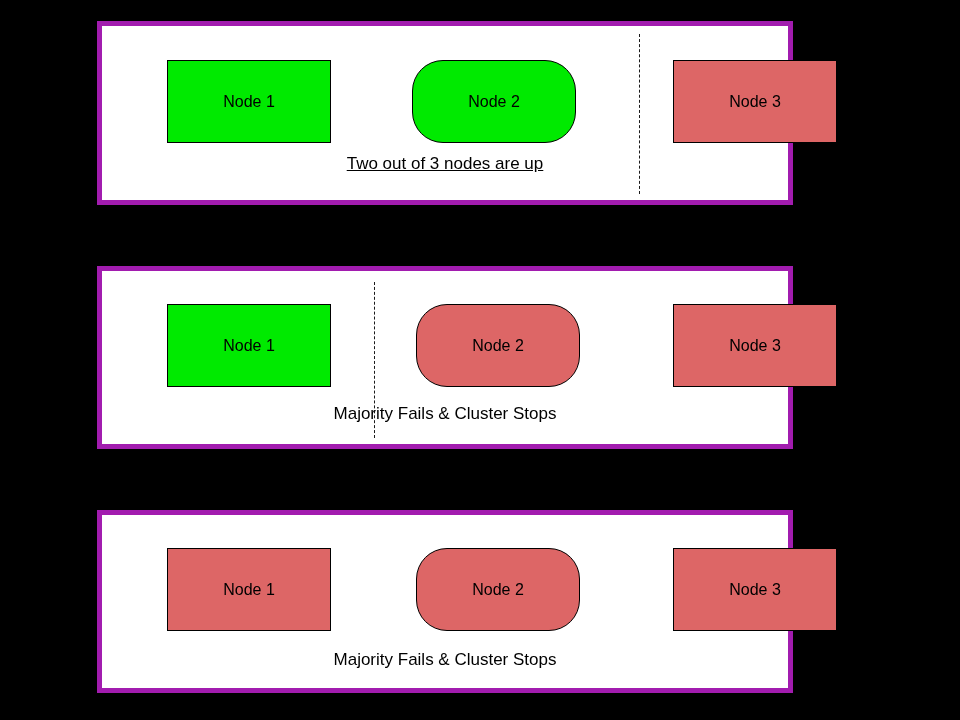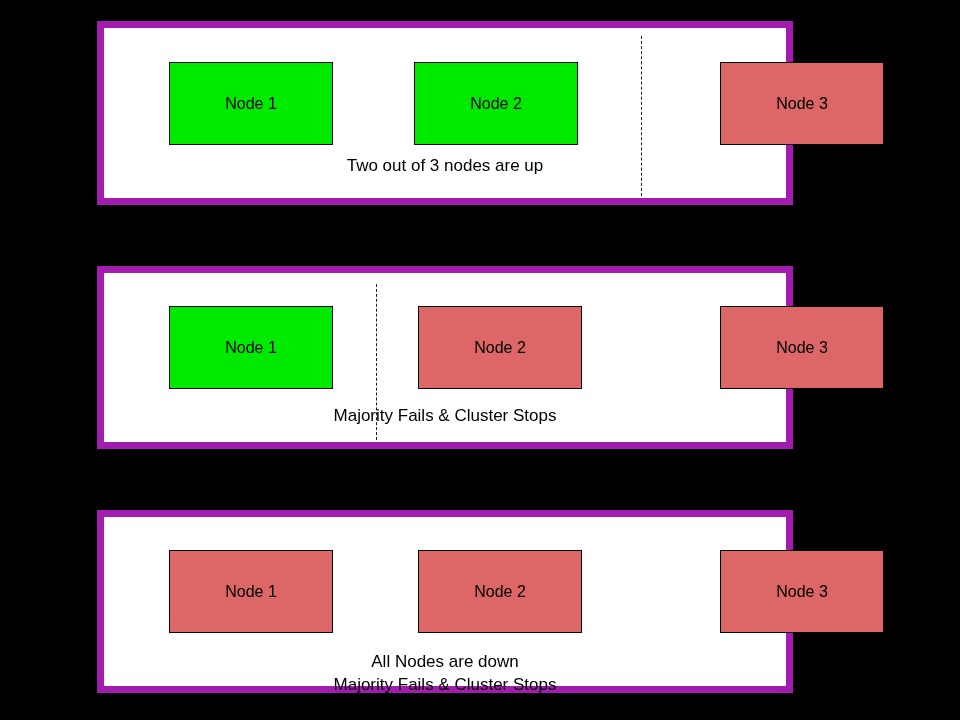--- a/index.html
+++ b/index.html
@@ -13,43 +13,43 @@
     width: 960px;
     height: 720px;
     background: #000000;
     overflow: hidden;
   }
   .panel {
     position: absolute;
     left: 97px;
     width: 696px;
     background: #ffffff;
-    border: 7px solid #a21caf;
+    border: 5px solid #a21caf;
     box-sizing: border-box;
   }
   .panel-1 { top: 21px;  height: 184px; }
   .panel-2 { top: 266px; height: 183px; }
   .panel-3 { top: 510px; height: 183px; }
 
   .node {
     position: absolute;
     width: 164px;
     height: 83px;
     border: 1px solid #000000;
     box-sizing: border-box;
     display: flex;
     align-items: center;
     justify-content: center;
   }
   .panel-1 .node { top: 34px; }
   .panel-2 .node { top: 33px; }
   .panel-3 .node { top: 33px; }
   .node-pos-1 { left: 65px; }
-  .node-pos-2 { left: 314px; }
-  .node-pos-3 { left: 571px; margin-left: 45px; }
+  .node-pos-2 { left: 314px; border-radius: 31px; }
+  .node-pos-3 { left: 571px; }
   .panel-1 .node-pos-2 { left: 310px; }
 
   .node-label {
     font-size: 16px;
     color: #000000;
     white-space: nowrap;
   }
 
   .divider {
     position: absolute;
@@ -61,21 +61,21 @@
 
   .caption {
     position: absolute;
     left: 0;
     right: 0;
     text-align: center;
     font-size: 17px;
     line-height: 23px;
     color: #000000;
   }
-  .panel-1 .caption { top: 126px; }
+  .panel-1 .caption { top: 126px; text-decoration: underline; }
   .panel-2 .caption { top: 131px; }
   .panel-3 .caption { top: 133px; }
 </style>
 </head>
 <body>
 
 <div class="canvas">
 
   <section class="panel panel-1">
     <div class="node node-pos-1" style="background: rgb(0, 234, 0);">
@@ -113,18 +113,17 @@
     <div class="node node-pos-1" style="background: rgb(221, 102, 102);">
       <span class="node-label">Node 1</span>
     </div>
     <div class="node node-pos-2" style="background: rgb(221, 102, 102);">
       <span class="node-label">Node 2</span>
     </div>
     <div class="node node-pos-3" style="background: rgb(221, 102, 102);">
       <span class="node-label">Node 3</span>
     </div>
     <div class="caption">
-      <div>All Nodes are down</div>
       <div>Majority Fails &amp; Cluster Stops</div>
     </div>
   </section>
 
 </div>
 
 </body></html>

